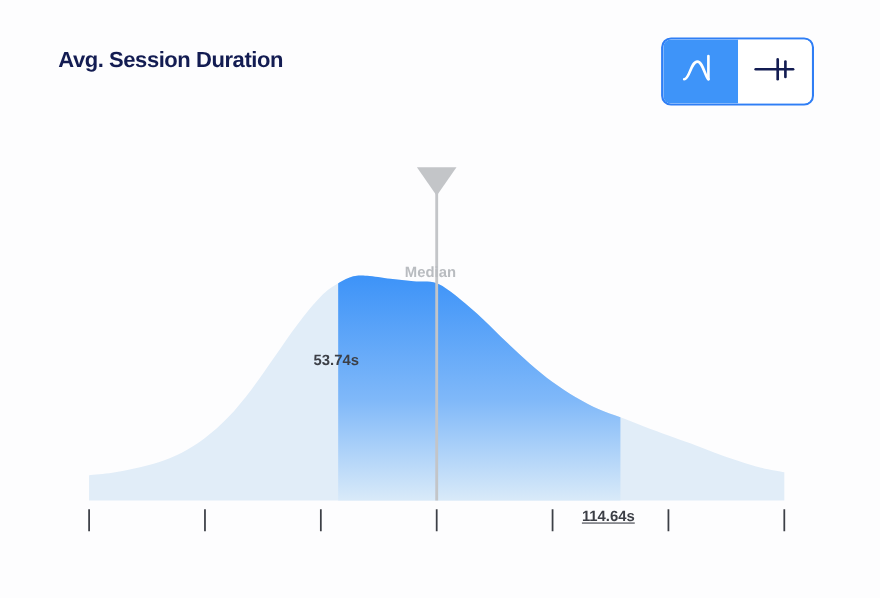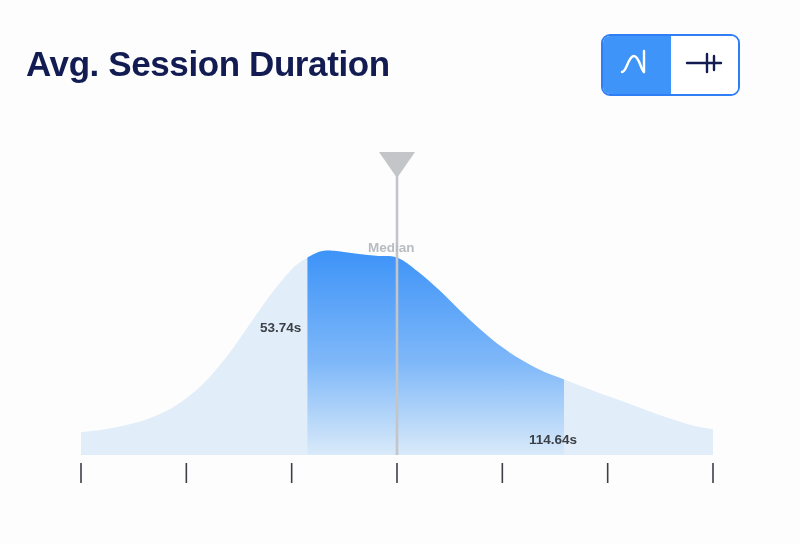--- a/index.html
+++ b/index.html
@@ -26,23 +26,23 @@
   #header {
     position: absolute;
     left: 0;
     top: 0;
     width: 800px;
     height: 120px;
   }
 
   #page-title {
     position: absolute;
-    left: 26px;
+    left: 53px;
     top: 44px;
-    font-size: 35px;
+    font-size: 20px;
     font-weight: bold;
     letter-spacing: -0.4px;
     color: #131c52;
     white-space: nowrap;
     font-family: "Liberation Sans", sans-serif;
   }
 
   
   #view-toggle {
     position: absolute;
@@ -89,27 +89,28 @@
 
   .value-label {
     position: absolute;
     font-size: 13.5px;
     font-weight: bold;
     color: #3c3f46;
     white-space: nowrap;
     font-family: "Liberation Sans", sans-serif;
   }
   #label-lower {
-    left: 260px;
+    left: 285px;
     top: 200px;
     text-align: center;
   }
   #label-upper {
     left: 529px;
-    top: 312px;
+    top: 342px;
+    text-decoration: underline;
   }
 
   #median-label {
     position: absolute;
     left: 368px;
     top: 120px;
     font-size: 13.5px;
     font-weight: bold;
     color: #b9bcc0;
     white-space: nowrap;

